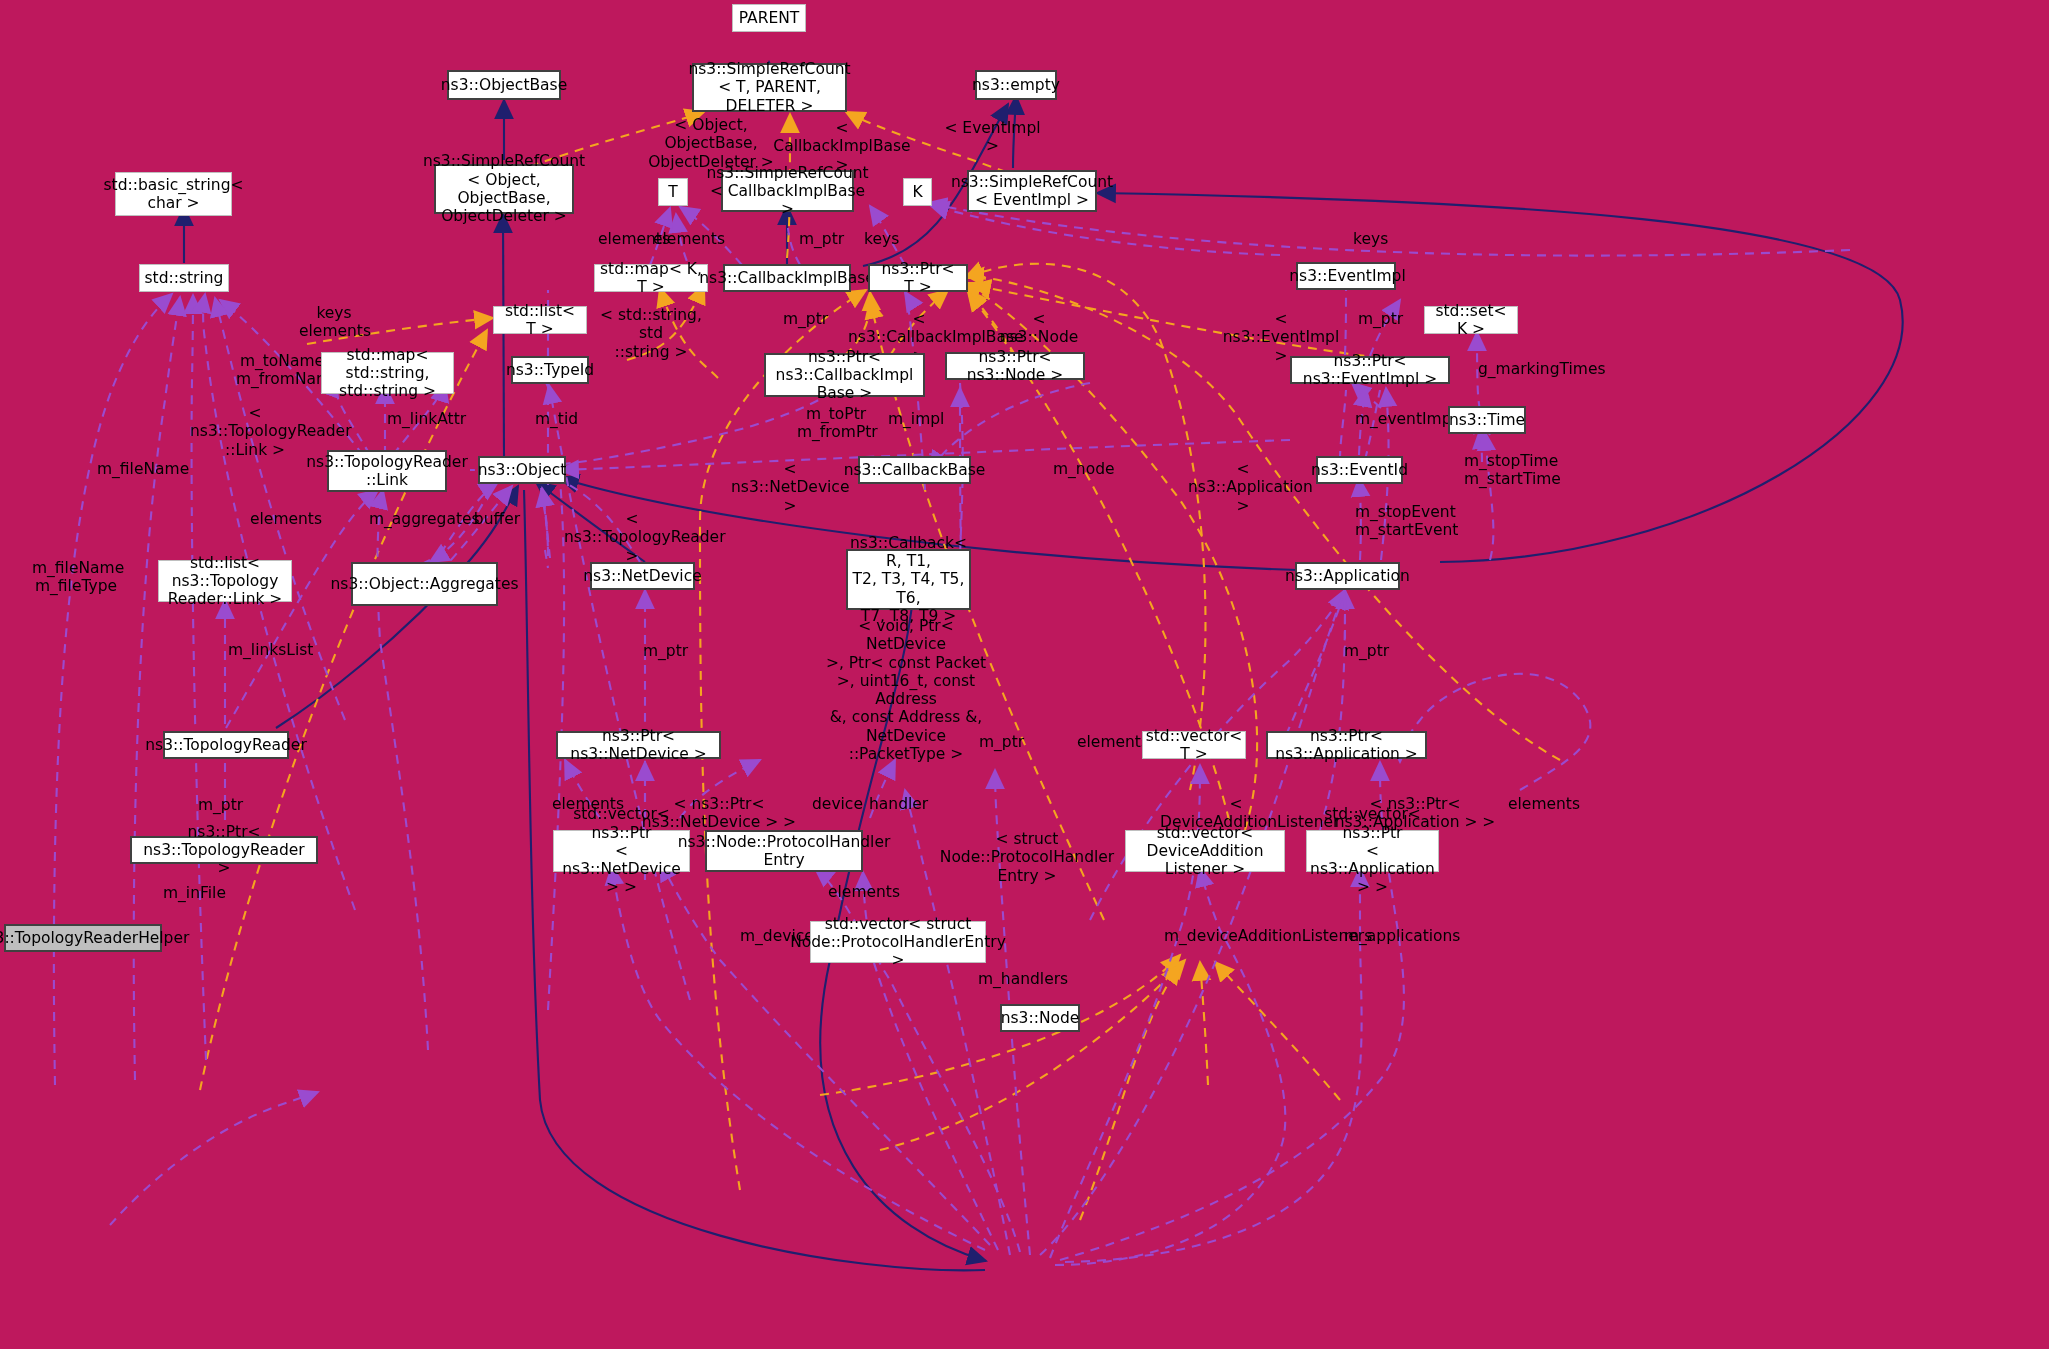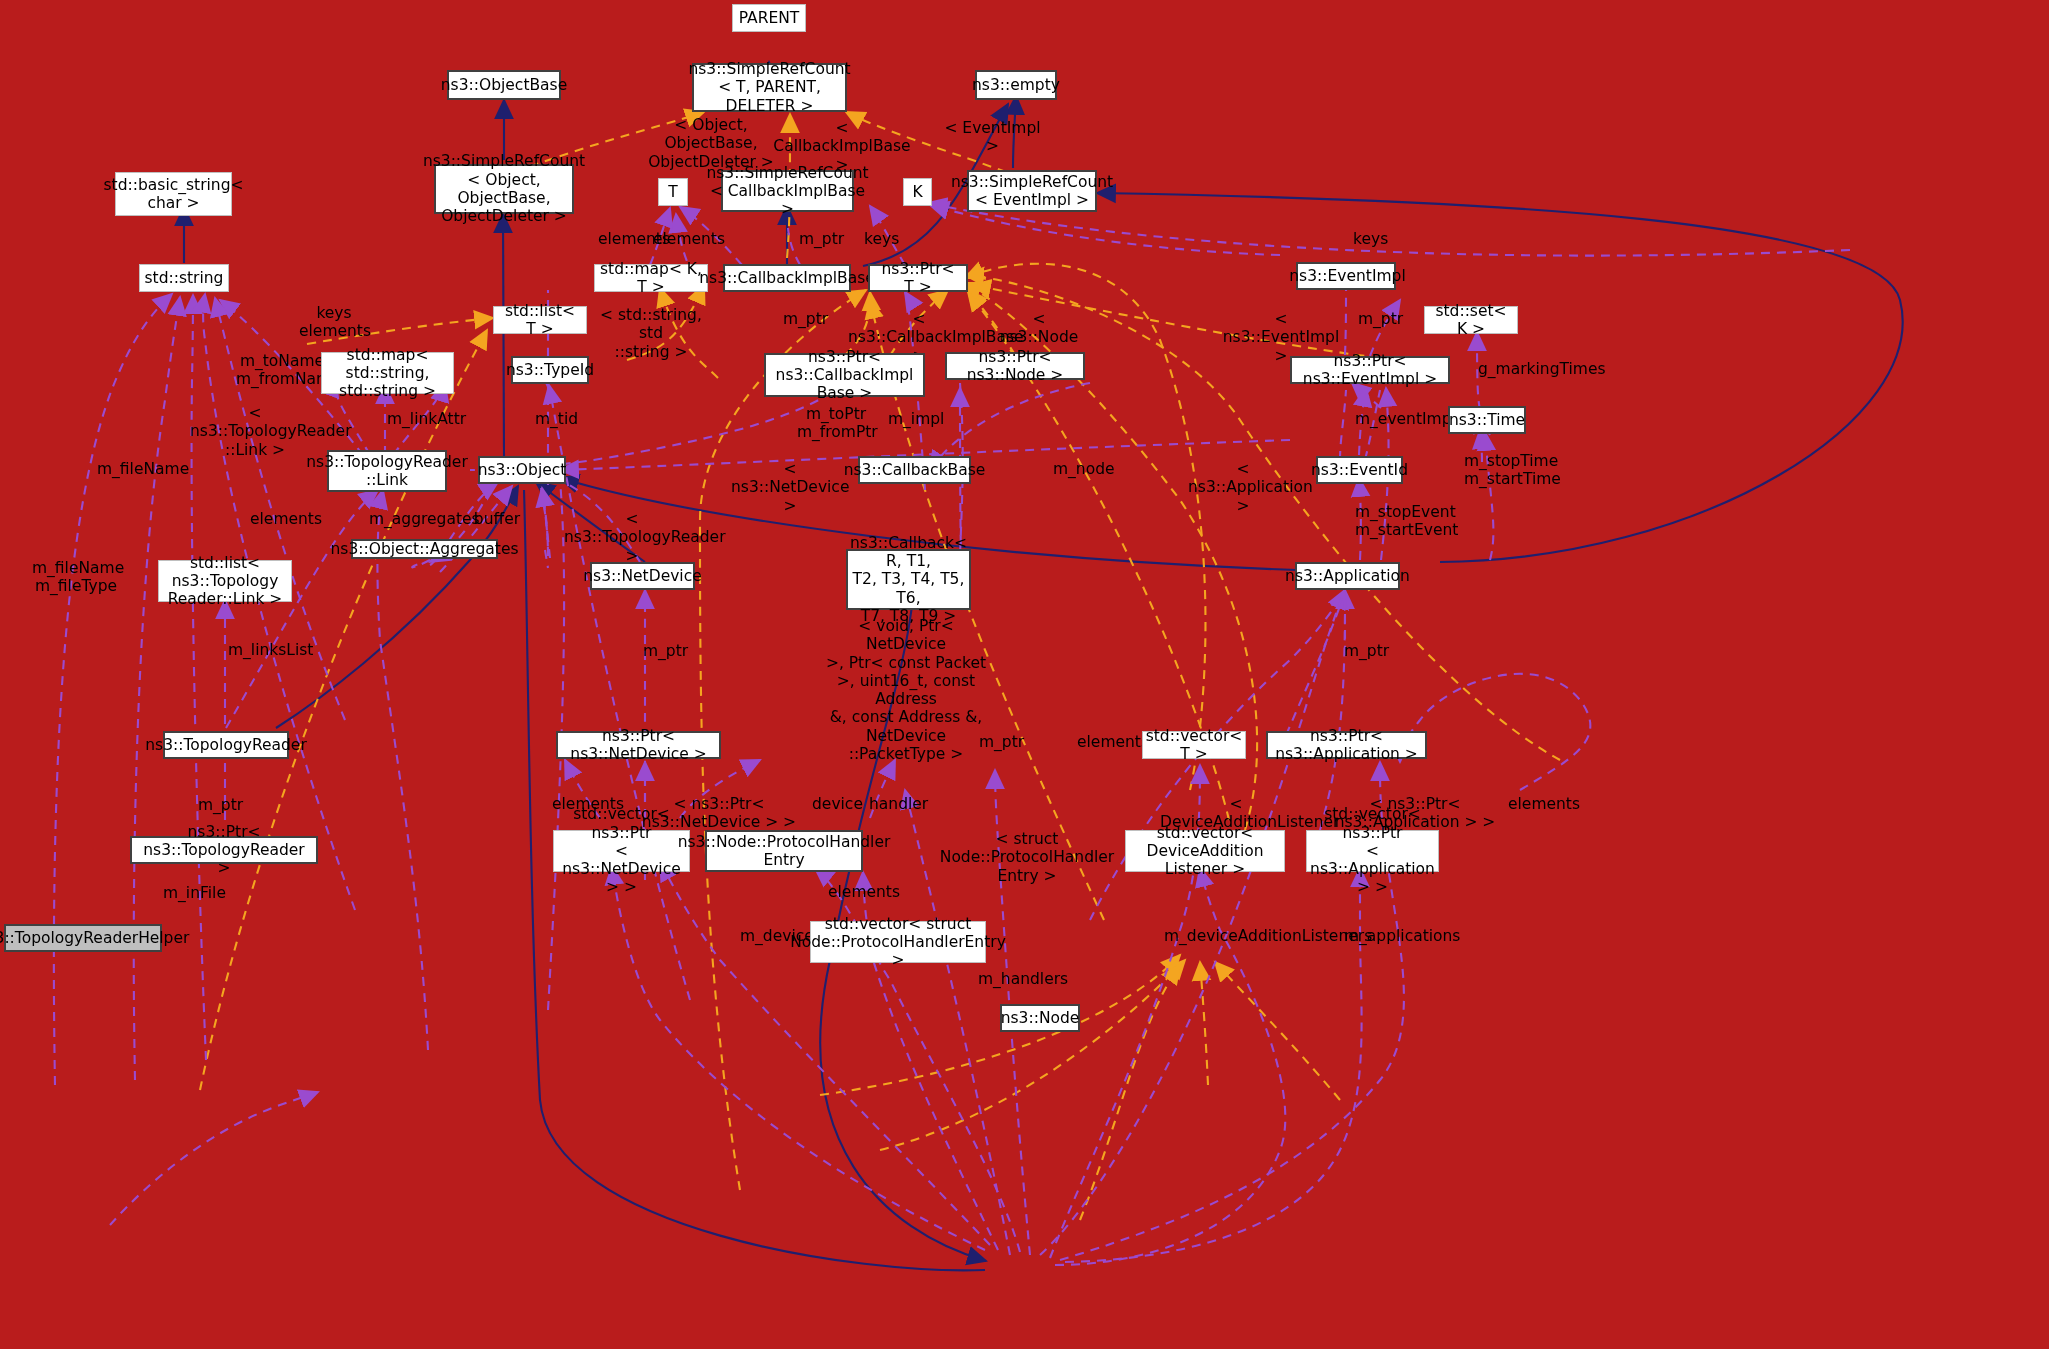--- a/index.html
+++ b/index.html
@@ -1,17 +1,17 @@
 <!DOCTYPE html>
 <html><head>
 <meta charset="utf-8">
 <style>
   html,body{margin:0;padding:0;background:#ffffff;}
   body{font-family:"DejaVu Sans","Liberation Sans",sans-serif;}
-  #canvas{position:relative;width:2049px;height:1349px;background:#b91c1c;overflow:hidden;}
+  #canvas{position:relative;width:2049px;height:1349px;background:#be185d;overflow:hidden;}
   svg#edges{position:absolute;left:0;top:0;width:2049px;height:1349px;pointer-events:none;}
   .node{
     position:absolute;
     box-sizing:border-box;
     display:flex;align-items:center;justify-content:center;
     text-align:center;
     font-size:15.5px;
     line-height:1.18;
     color:#000000;
     background:#ffffff;
@@ -227,21 +227,21 @@
 <div class="node solid" style="left:945px;top:352px;width:140px;height:28px;">ns3::Ptr&lt; ns3::Node &gt;</div>
 <div class="node solid" style="left:1290px;top:356px;width:160px;height:28px;">ns3::Ptr&lt; ns3::EventImpl &gt;</div>
 <div class="node solid" style="left:1448px;top:406px;width:78px;height:28px;">ns3::Time</div>
 <div class="node solid" style="left:327px;top:450px;width:120px;height:42px;">ns3::TopologyReader
 ::Link</div>
 <div class="node solid" style="left:478px;top:456px;width:88px;height:28px;">ns3::Object</div>
 <div class="node solid" style="left:858px;top:456px;width:113px;height:28px;">ns3::CallbackBase</div>
 <div class="node solid" style="left:1316px;top:456px;width:87px;height:28px;">ns3::EventId</div>
 <div class="node light" style="left:158px;top:560px;width:134px;height:42px;">std::list&lt; ns3::Topology
 Reader::Link &gt;</div>
-<div class="node solid" style="left:351px;top:539px;width:147px;height:20px;">ns3::Object::Aggregates</div>
+<div class="node solid" style="left:351px;top:562px;width:147px;height:44px;">ns3::Object::Aggregates</div>
 <div class="node solid" style="left:590px;top:562px;width:105px;height:28px;">ns3::NetDevice</div>
 <div class="node solid" style="left:846px;top:549px;width:125px;height:61px;">ns3::Callback&lt; R, T1,
 T2, T3, T4, T5, T6,
 T7, T8, T9 &gt;</div>
 <div class="node solid" style="left:1295px;top:562px;width:105px;height:28px;">ns3::Application</div>
 <div class="node solid" style="left:556px;top:731px;width:165px;height:28px;">ns3::Ptr&lt; ns3::NetDevice &gt;</div>
 <div class="node light" style="left:1142px;top:731px;width:104px;height:28px;">std::vector&lt; T &gt;</div>
 <div class="node solid" style="left:1266px;top:731px;width:161px;height:28px;">ns3::Ptr&lt; ns3::Application &gt;</div>
 <div class="node solid" style="left:163px;top:731px;width:126px;height:28px;">ns3::TopologyReader</div>
 <div class="node light" style="left:553px;top:830px;width:137px;height:42px;">std::vector&lt; ns3::Ptr

